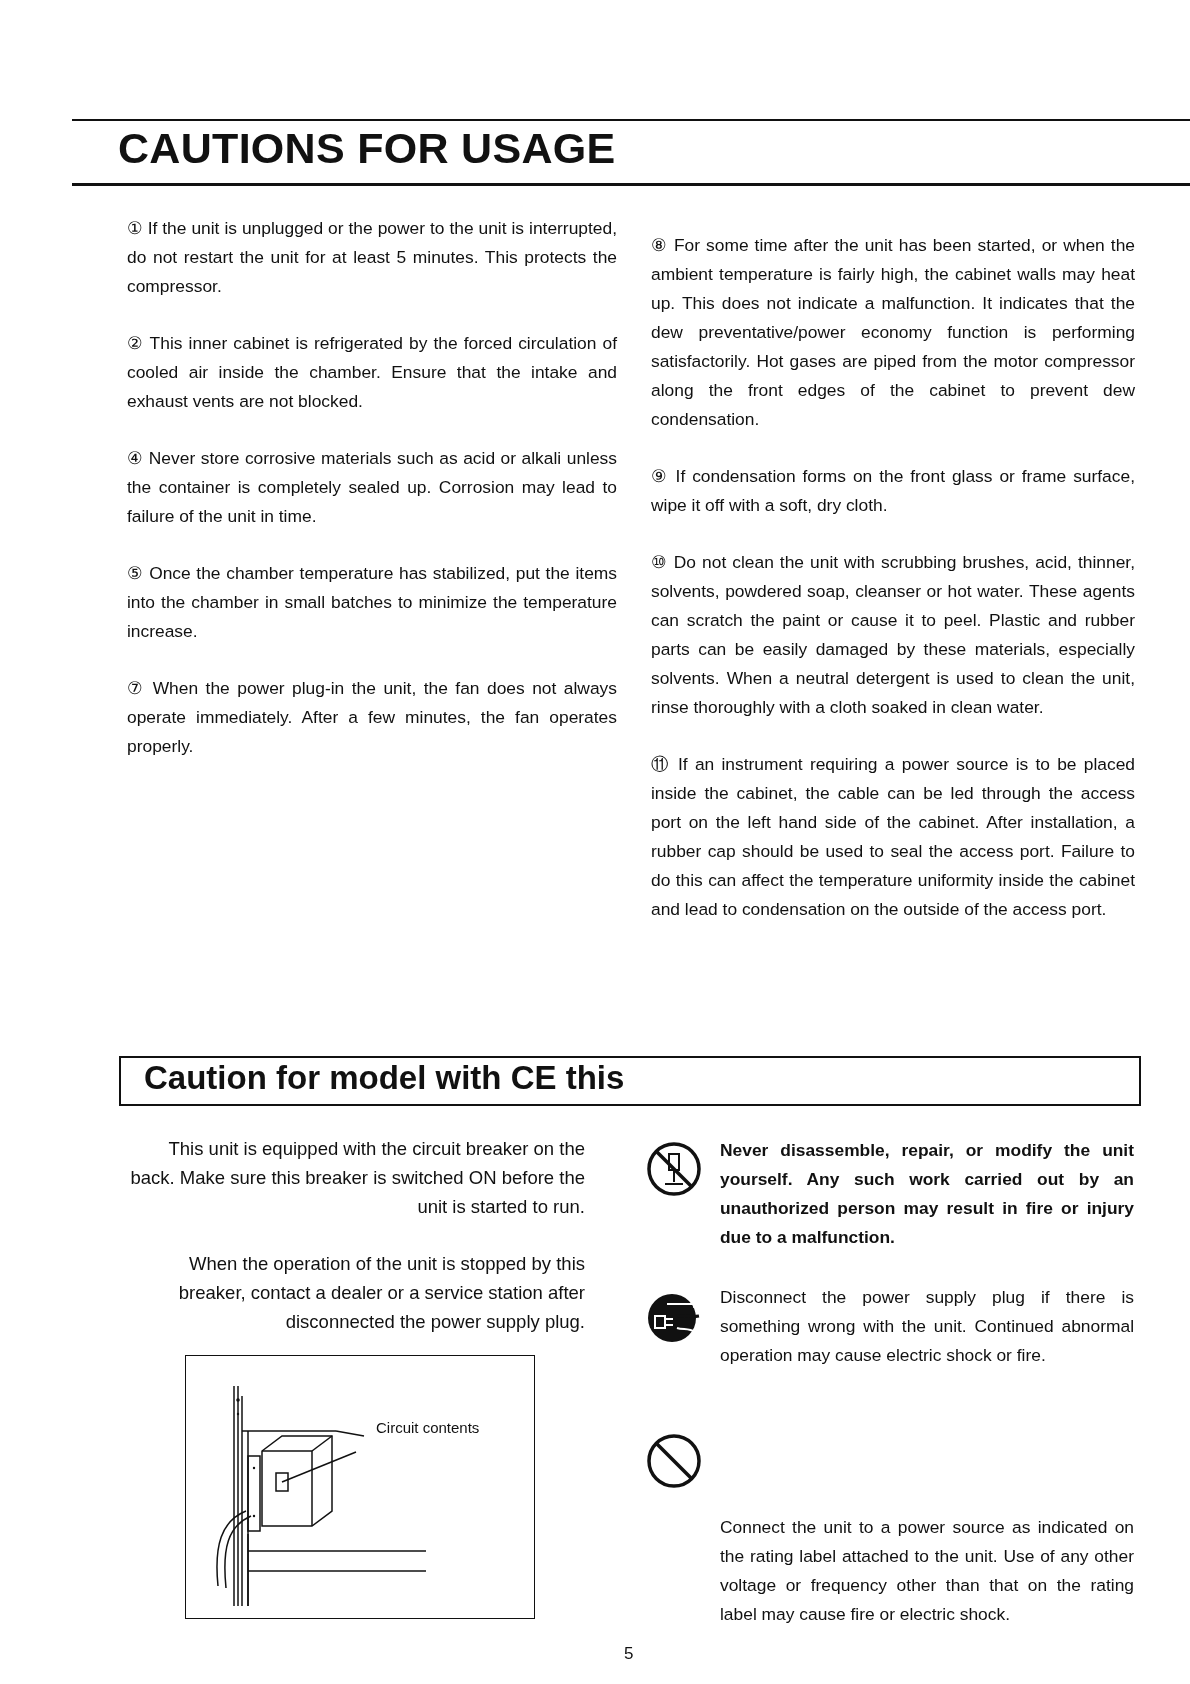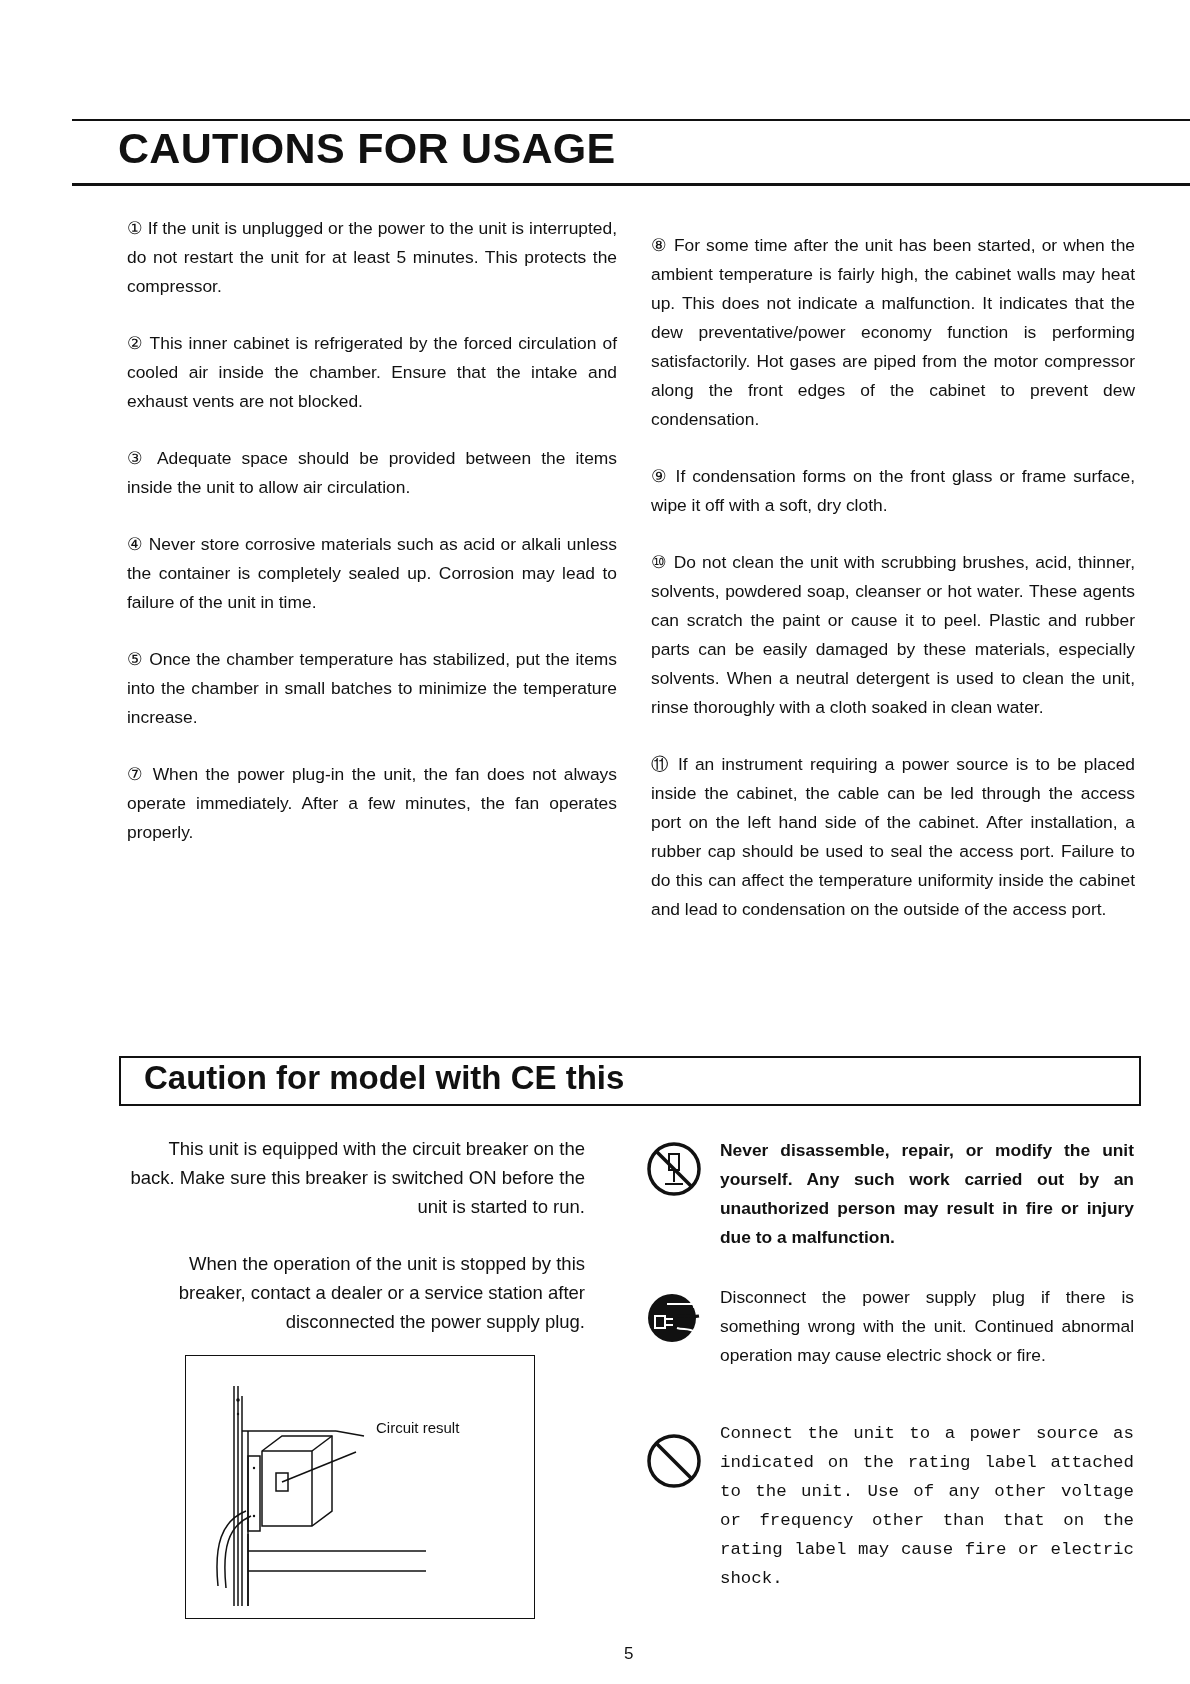--- a/index.html
+++ b/index.html
@@ -26,21 +26,20 @@
 </head>
 <body>
 
 <div class="abs rule-top"></div>
 <div class="abs h1">CAUTIONS FOR USAGE</div>
 <div class="abs rule-bottom"></div>
 
 <div class="abs col col-left">
   <p><span>①</span> <span>If the unit is unplugged or the power to the unit is interrupted, do not restart the unit for at least 5 minutes. This protects the compressor.</span></p>
   <p><span>②</span> <span>This inner cabinet is refrigerated by the forced circulation of cooled air inside the chamber.  Ensure that the intake and exhaust vents are not blocked.</span></p>
-  <p><span>③</span> <span>Adequate space should be provided between the items inside the unit to allow air circulation.</span></p>
   <p><span>④</span> <span>Never store corrosive materials such as acid or alkali unless the container is completely sealed up. Corrosion may lead to failure of the unit in time.</span></p>
   <p><span>⑤</span> <span>Once the chamber temperature has stabilized, put the items into the chamber in small batches to minimize the temperature increase.</span></p>
   <p><span>⑦</span> <span>When the power plug-in the unit, the fan does not always operate immediately.  After a few minutes, the fan operates properly.</span></p>
 </div>
 
 <div class="abs col col-right">
   <p><span>⑧</span> <span>For some time after the unit has been started, or when the ambient temperature is fairly high, the cabinet walls may heat up.  This does not indicate a malfunction.  It indicates that the dew preventative/power economy function is performing satisfactorily.  Hot gases are piped from the motor compressor along the front edges of the cabinet to prevent dew condensation.</span></p>
   <p><span>⑨</span> <span>If condensation forms on the front glass or frame surface, wipe it off with a soft, dry cloth.</span></p>
   <p><span>⑩</span> <span>Do not clean the unit with scrubbing brushes, acid, thinner, solvents, powdered soap, cleanser or hot water. These agents can scratch the paint or cause it to peel. Plastic and rubber parts can be easily damaged by these materials, especially solvents. When a neutral detergent is used to clean the unit, rinse thoroughly with a cloth soaked in clean water.</span></p>
   <p><span>⑪</span> <span>If an instrument requiring a power source is to be placed inside the cabinet, the cable can be led through the access port on the left hand side of the cabinet. After installation, a rubber cap should be used to seal the access port.  Failure to do this can affect the temperature uniformity inside the cabinet and lead to condensation on the outside of the access port.</span></p>
@@ -75,21 +74,21 @@
       <line x1="62" y1="215" x2="240" y2="215"></line>
       <path d="M60,155 C35,165 28,190 32,230"></path>
       <path d="M65,160 C42,170 36,192 40,232"></path>
     </g>
     <circle cx="52" cy="44" r="1.8" fill="#111"></circle>
     <circle cx="52" cy="58" r="1.2" fill="#111"></circle>
     <circle cx="68" cy="112" r="1.2" fill="#111"></circle>
     <circle cx="68" cy="160" r="1.2" fill="#111"></circle>
   </svg>
 </div>
-<div class="abs fig-label">Circuit result</div>
+<div class="abs fig-label">Circuit contents</div>
 
 <div class="abs warn-icon" style="top:1140px;">
   <svg width="58" height="58" viewBox="0 0 58 58">
     <circle cx="29" cy="29" r="25" fill="none" stroke="#111" stroke-width="3.5"></circle>
     <rect x="24" y="14" width="10" height="16" fill="none" stroke="#111" stroke-width="2"></rect>
     <line x1="29" y1="30" x2="29" y2="42" stroke="#111" stroke-width="2"></line>
     <line x1="20" y1="44" x2="38" y2="44" stroke="#111" stroke-width="2"></line>
     <line x1="11" y1="11" x2="47" y2="47" stroke="#111" stroke-width="3.5"></line>
   </svg>
 </div>
@@ -108,15 +107,15 @@
   </svg>
 </div>
 <div class="abs warn" style="top:1283px;">Disconnect the power supply plug if there is something wrong with the unit.  Continued abnormal operation may cause electric shock or fire.</div>
 
 <div class="abs warn-icon" style="top:1432px;">
   <svg width="58" height="58" viewBox="0 0 58 58">
     <circle cx="29" cy="29" r="25" fill="none" stroke="#111" stroke-width="3.5"></circle>
     <line x1="11" y1="11" x2="47" y2="47" stroke="#111" stroke-width="3.5"></line>
   </svg>
 </div>
-<div class="abs warn" style="top:1419px;font-family:Liberation Mono, monospace;">Connect the unit to a power source as indicated on the rating label attached to the unit.  Use of any other voltage or frequency other than that on the rating label may cause fire or electric shock.</div>
+<div class="abs warn" style="top:1513px;">Connect the unit to a power source as indicated on the rating label attached to the unit.  Use of any other voltage or frequency other than that on the rating label may cause fire or electric shock.</div>
 
 <div class="abs page-num">5</div>
 
 </body></html>

